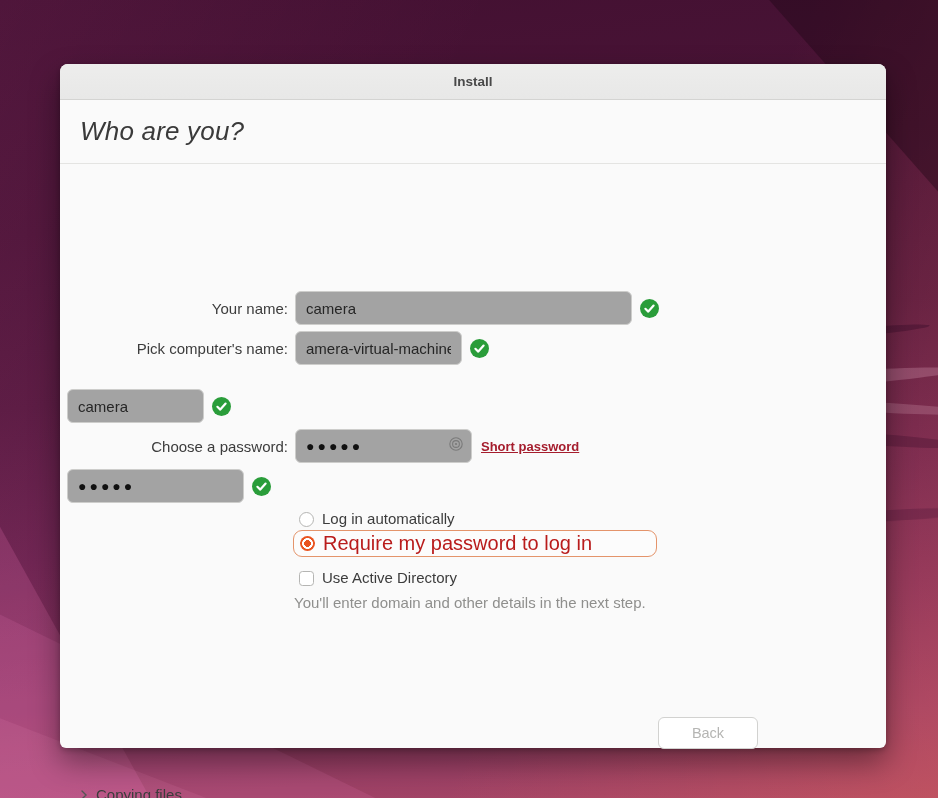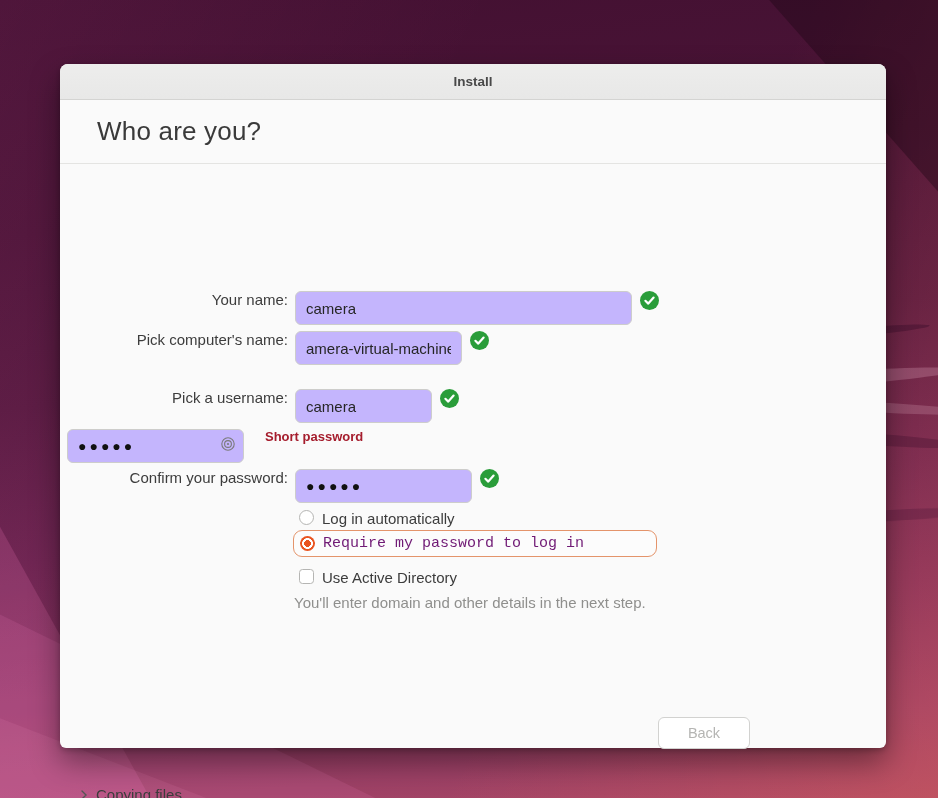--- a/index.html
+++ b/index.html
@@ -22,48 +22,48 @@
 
   
   .window{position:absolute;left:60px;top:64px;width:826px;height:684px;
     background:#fafafa;border-radius:8px 8px 6px 6px;
     box-shadow:0 14px 30px rgba(0,0,0,0.40),0 2px 6px rgba(0,0,0,0.25);}
   .titlebar{height:35px;background:linear-gradient(#ededec,#e8e8e7);
     border-bottom:1px solid #d4d4d2;border-radius:8px 8px 0 0;
     display:flex;align-items:center;justify-content:center;}
   .titlebar .title{font-size:13.5px;font-weight:bold;color:#494949;}
   .head{height:63px;border-bottom:1px solid #e4e4e2;display:flex;align-items:center;padding-left:20px;}
-  .head h1{margin:17px;font-size:26px;font-weight:normal;color:#3a3a3a;letter-spacing:0.2px;}
+  .head h1{margin:0;font-size:26px;font-weight:normal;color:#3a3a3a;letter-spacing:0.2px;font-style:italic;}
 
   .formarea{position:relative;width:100%;height:585px;}
-  .row{position:absolute;left:0;display:flex;align-items:flex-start;}
+  .row{position:absolute;left:0;display:flex;align-items:center;}
   .flabel{width:228px;text-align:right;font-size:15px;color:#3c3c3c;padding-right:0;box-sizing:border-box;}
   .field{margin-left:7px;position:relative;display:flex;align-items:center;}
   .field input{height:30px;box-sizing:border-box;border:1px solid #cdcdcb;border-radius:6px;
-    background:#c4b5fd;padding:16px 10px;font-size:15px;color:#262626;outline:none;
+    background:#a3a3a3;padding:16px 10px;font-size:15px;color:#262626;outline:none;
     font-family:"Liberation Sans","DejaVu Sans",sans-serif;}
   .field input.pw{font-size:14px;letter-spacing:3px;font-weight:bold;color:#111;}
   .w-name{width:337px}.w-host{width:167px}.w-user{width:137px}.w-pass{width:177px;padding-right:30px}
   .w-pass2{width:177px}
   .badge{margin-left:8px;width:19px;height:19px;display:inline-flex;}
   .eye{position:absolute;right:8px;top:7px;width:16px;height:16px;}
-  .warn{margin-left:21px;font-size:13px;font-weight:bold;color:#a51d2d;}
+  .warn{margin-left:9px;font-size:13px;font-weight:bold;color:#a51d2d;text-decoration:underline;}
   .hint{position:absolute;left:235px;font-size:12.5px;color:#8f8f8d;}
 
-  .optrow{position:absolute;display:flex;align-items:flex-start;font-size:15px;color:#3c3c3c;}
+  .optrow{position:absolute;display:flex;align-items:flex-end;font-size:15px;color:#3c3c3c;}
   .radio{width:15px;height:15px;border-radius:50%;box-sizing:border-box;border:1px solid #b5b5b3;background:#fff;margin-right:8px;flex:0 0 auto;}
   .radio.on{border:none;background:radial-gradient(circle at 50% 50%,#e95420 0 3.2px,#ffffff 3.6px 5.2px,#e95420 5.6px 100%);}
   .sel-outline{position:absolute;left:233px;top:366px;width:364px;height:27px;
     border:1px solid #e4946b;border-radius:9px;background:rgba(255,255,255,0.4);
     display:flex;align-items:center;padding-left:6px;box-sizing:border-box;}
   .checkbox{width:15px;height:15px;border:1px solid #b5b5b3;border-radius:3.5px;background:#fff;margin-right:8px;box-sizing:border-box;flex:0 0 auto;}
 
   .btn{position:absolute;top:553px;height:32px;box-sizing:border-box;border-radius:6px;
     background:#fff;border:1px solid #d2d2d0;font-size:14.5px;display:flex;align-items:center;justify-content:center;}
-  .btn.back{left:598px;width:92px;color:#b5b5b3;}
+  .btn.back{left:598px;width:100px;color:#b5b5b3;}
   .btn.cont{left:705px;width:102px;color:#3a3a3a;}
 
   .expander{position:absolute;left:20px;top:622px;display:flex;align-items:center;font-size:15px;color:#3c3c3c;}
   .expander svg{margin-right:8px;}
 </style>
 </head>
 <body>
 
 <div class="bg">
   <div class="layer tint"></div>
@@ -110,67 +110,66 @@
       </span>
       <span class="badge">
         <svg viewBox="0 0 19 19" width="19" height="19">
             <circle cx="9.5" cy="9.5" r="9.5" fill="#2a9d3a"></circle>
             <path d="M5.4 9.8 L8.3 12.6 L13.6 6.6" stroke="#fff" stroke-width="2.2" fill="none" stroke-linecap="round" stroke-linejoin="round"></path>
           </svg>
       </span>
     </div>
 
     <div class="row" style="top:225px">
-      <label class="flabel">Pick a username:</label>
       <span class="field">
         <input class="w-user" type="text" value="camera" style="">
       </span>
       <span class="badge">
         <svg viewBox="0 0 19 19" width="19" height="19">
             <circle cx="9.5" cy="9.5" r="9.5" fill="#2a9d3a"></circle>
             <path d="M5.4 9.8 L8.3 12.6 L13.6 6.6" stroke="#fff" stroke-width="2.2" fill="none" stroke-linecap="round" stroke-linejoin="round"></path>
           </svg>
       </span>
     </div>
 
     <div class="row" style="top:265px">
+      <label class="flabel">Choose a password:</label>
       <span class="field">
         <input class="w-pass pw" type="text" value="●●●●●" style="">
         <span class="eye">
           <svg viewBox="0 0 16 16" width="16" height="16">
               <circle cx="8" cy="8" r="6.2" fill="none" stroke="#7a7a7a" stroke-width="1.1"></circle>
               <circle cx="8" cy="8" r="3.4" fill="none" stroke="#7a7a7a" stroke-width="1.1"></circle>
               <circle cx="8" cy="8" r="1.1" fill="#7a7a7a"></circle>
             </svg>
         </span>
       </span>
       <span class="warn">Short password</span>
     </div>
 
     <div class="row" style="top:305px">
-      <label class="flabel">Confirm your password:</label>
       <span class="field">
         <input class="w-pass2 pw" type="text" value="●●●●●" style="">
       </span>
       <span class="badge">
         <svg viewBox="0 0 19 19" width="19" height="19">
             <circle cx="9.5" cy="9.5" r="9.5" fill="#2a9d3a"></circle>
             <path d="M5.4 9.8 L8.3 12.6 L13.6 6.6" stroke="#fff" stroke-width="2.2" fill="none" stroke-linecap="round" stroke-linejoin="round"></path>
           </svg>
       </span>
     </div>
 
     <div class="optrow" style="left:239px;top:346px">
       <span class="radio"></span>
       <span>Log in automatically</span>
     </div>
 
     <div class="sel-outline">
       <span class="radio on"></span>
-      <span style="font-size:15px;color:#701a75;font-family:Liberation Mono, monospace;">Require my password to log in</span>
+      <span style="font-size:20px;color:#b91c1c;">Require my password to log in</span>
     </div>
 
     <div class="optrow" style="left:239px;top:405px">
       <span class="checkbox"></span>
       <span>Use Active Directory</span>
     </div>
     <div class="hint" style="left:234px;top:430px;font-size:15px">You'll enter domain and other details in the next step.</div>
 
     <div class="btn back">Back</div>
 

